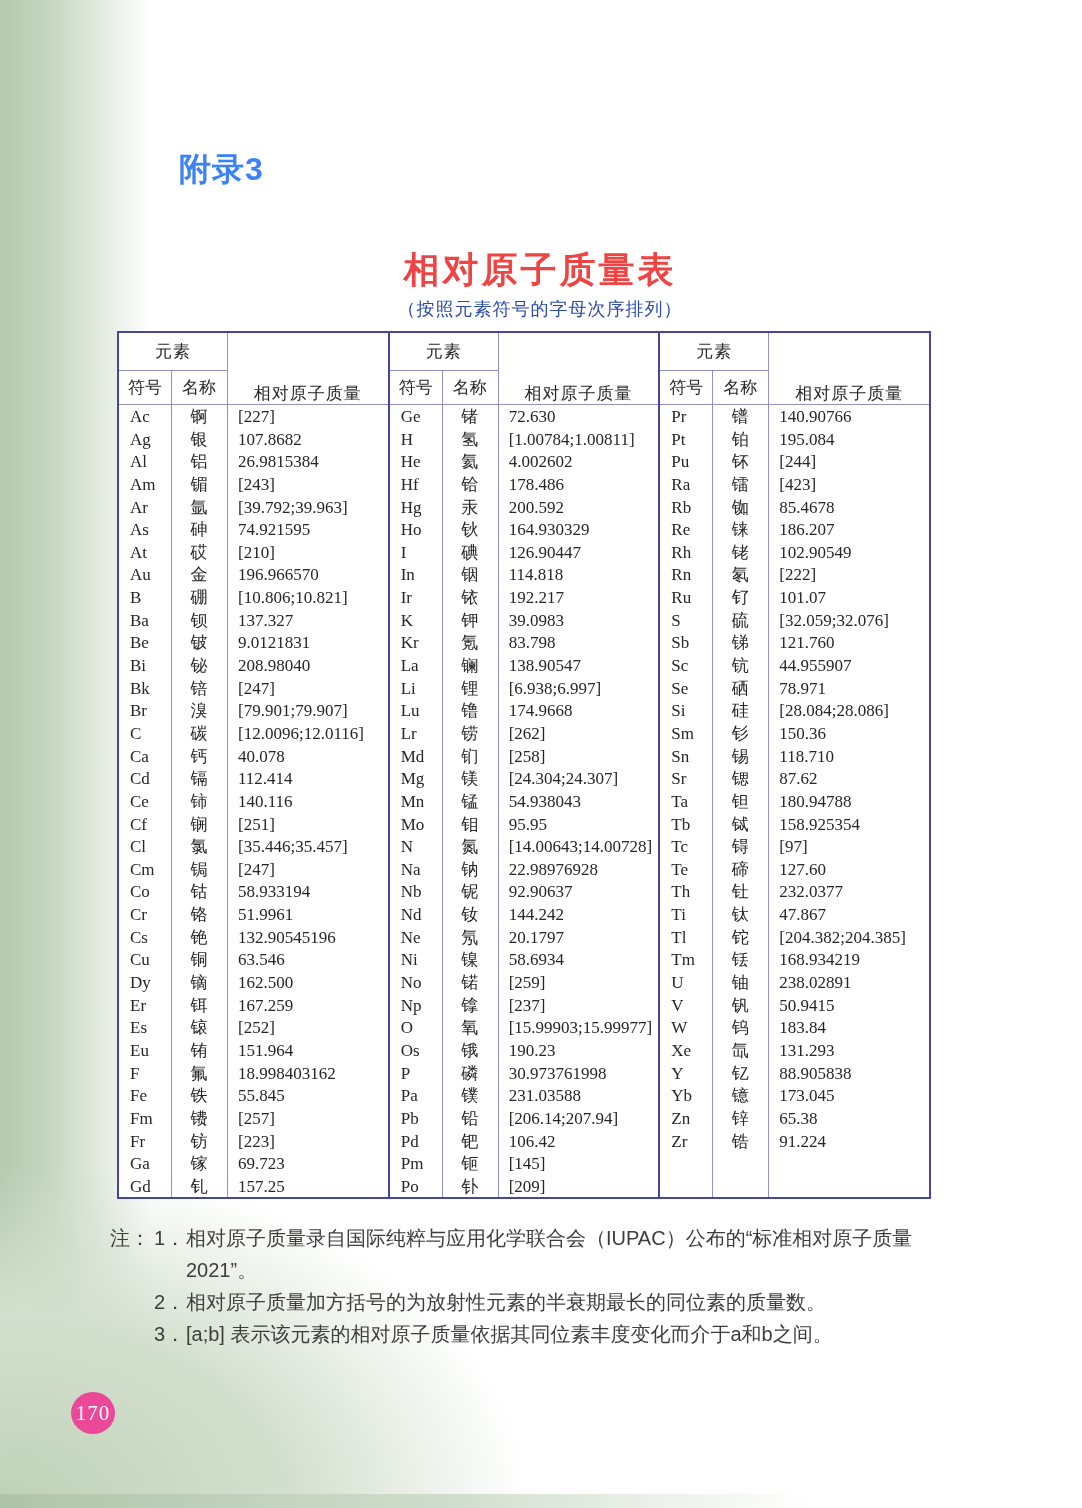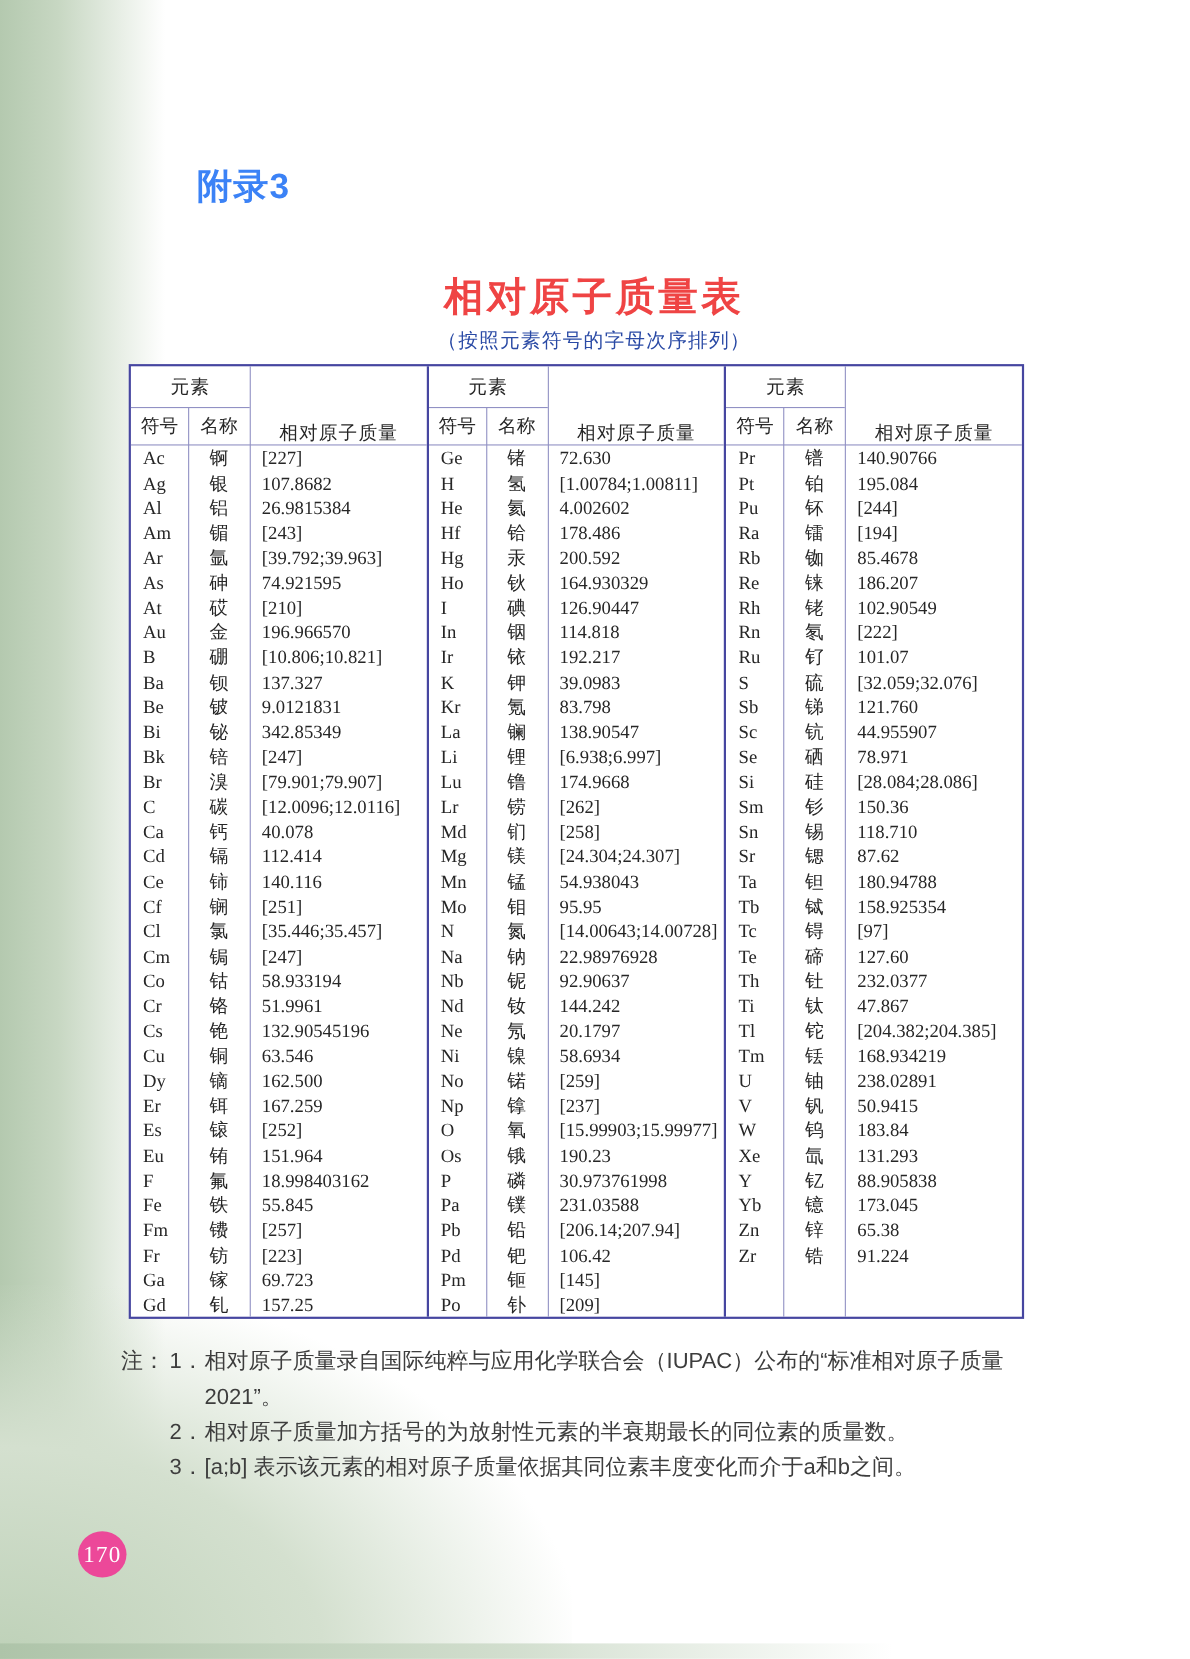--- a/index.html
+++ b/index.html
@@ -154,21 +154,21 @@
         <span class="c-mass">137.327</span>
       </div>
         <div class="erow">
         <span class="c-sym">Be</span>
         <span class="c-name">铍</span>
         <span class="c-mass">9.0121831</span>
       </div>
         <div class="erow">
         <span class="c-sym">Bi</span>
         <span class="c-name">铋</span>
-        <span class="c-mass">342.85349</span>
+        <span class="c-mass">208.98040</span>
       </div>
         <div class="erow">
         <span class="c-sym">Bk</span>
         <span class="c-name">锫</span>
         <span class="c-mass">[247]</span>
       </div>
         <div class="erow">
         <span class="c-sym">Br</span>
         <span class="c-name">溴</span>
         <span class="c-mass">[79.901;79.907]</span>
@@ -494,21 +494,21 @@
         <span class="c-mass">195.084</span>
       </div>
         <div class="erow">
         <span class="c-sym">Pu</span>
         <span class="c-name">钚</span>
         <span class="c-mass">[244]</span>
       </div>
         <div class="erow">
         <span class="c-sym">Ra</span>
         <span class="c-name">镭</span>
-        <span class="c-mass">[194]</span>
+        <span class="c-mass">[423]</span>
       </div>
         <div class="erow">
         <span class="c-sym">Rb</span>
         <span class="c-name">铷</span>
         <span class="c-mass">85.4678</span>
       </div>
         <div class="erow">
         <span class="c-sym">Re</span>
         <span class="c-name">铼</span>
         <span class="c-mass">186.207</span>

